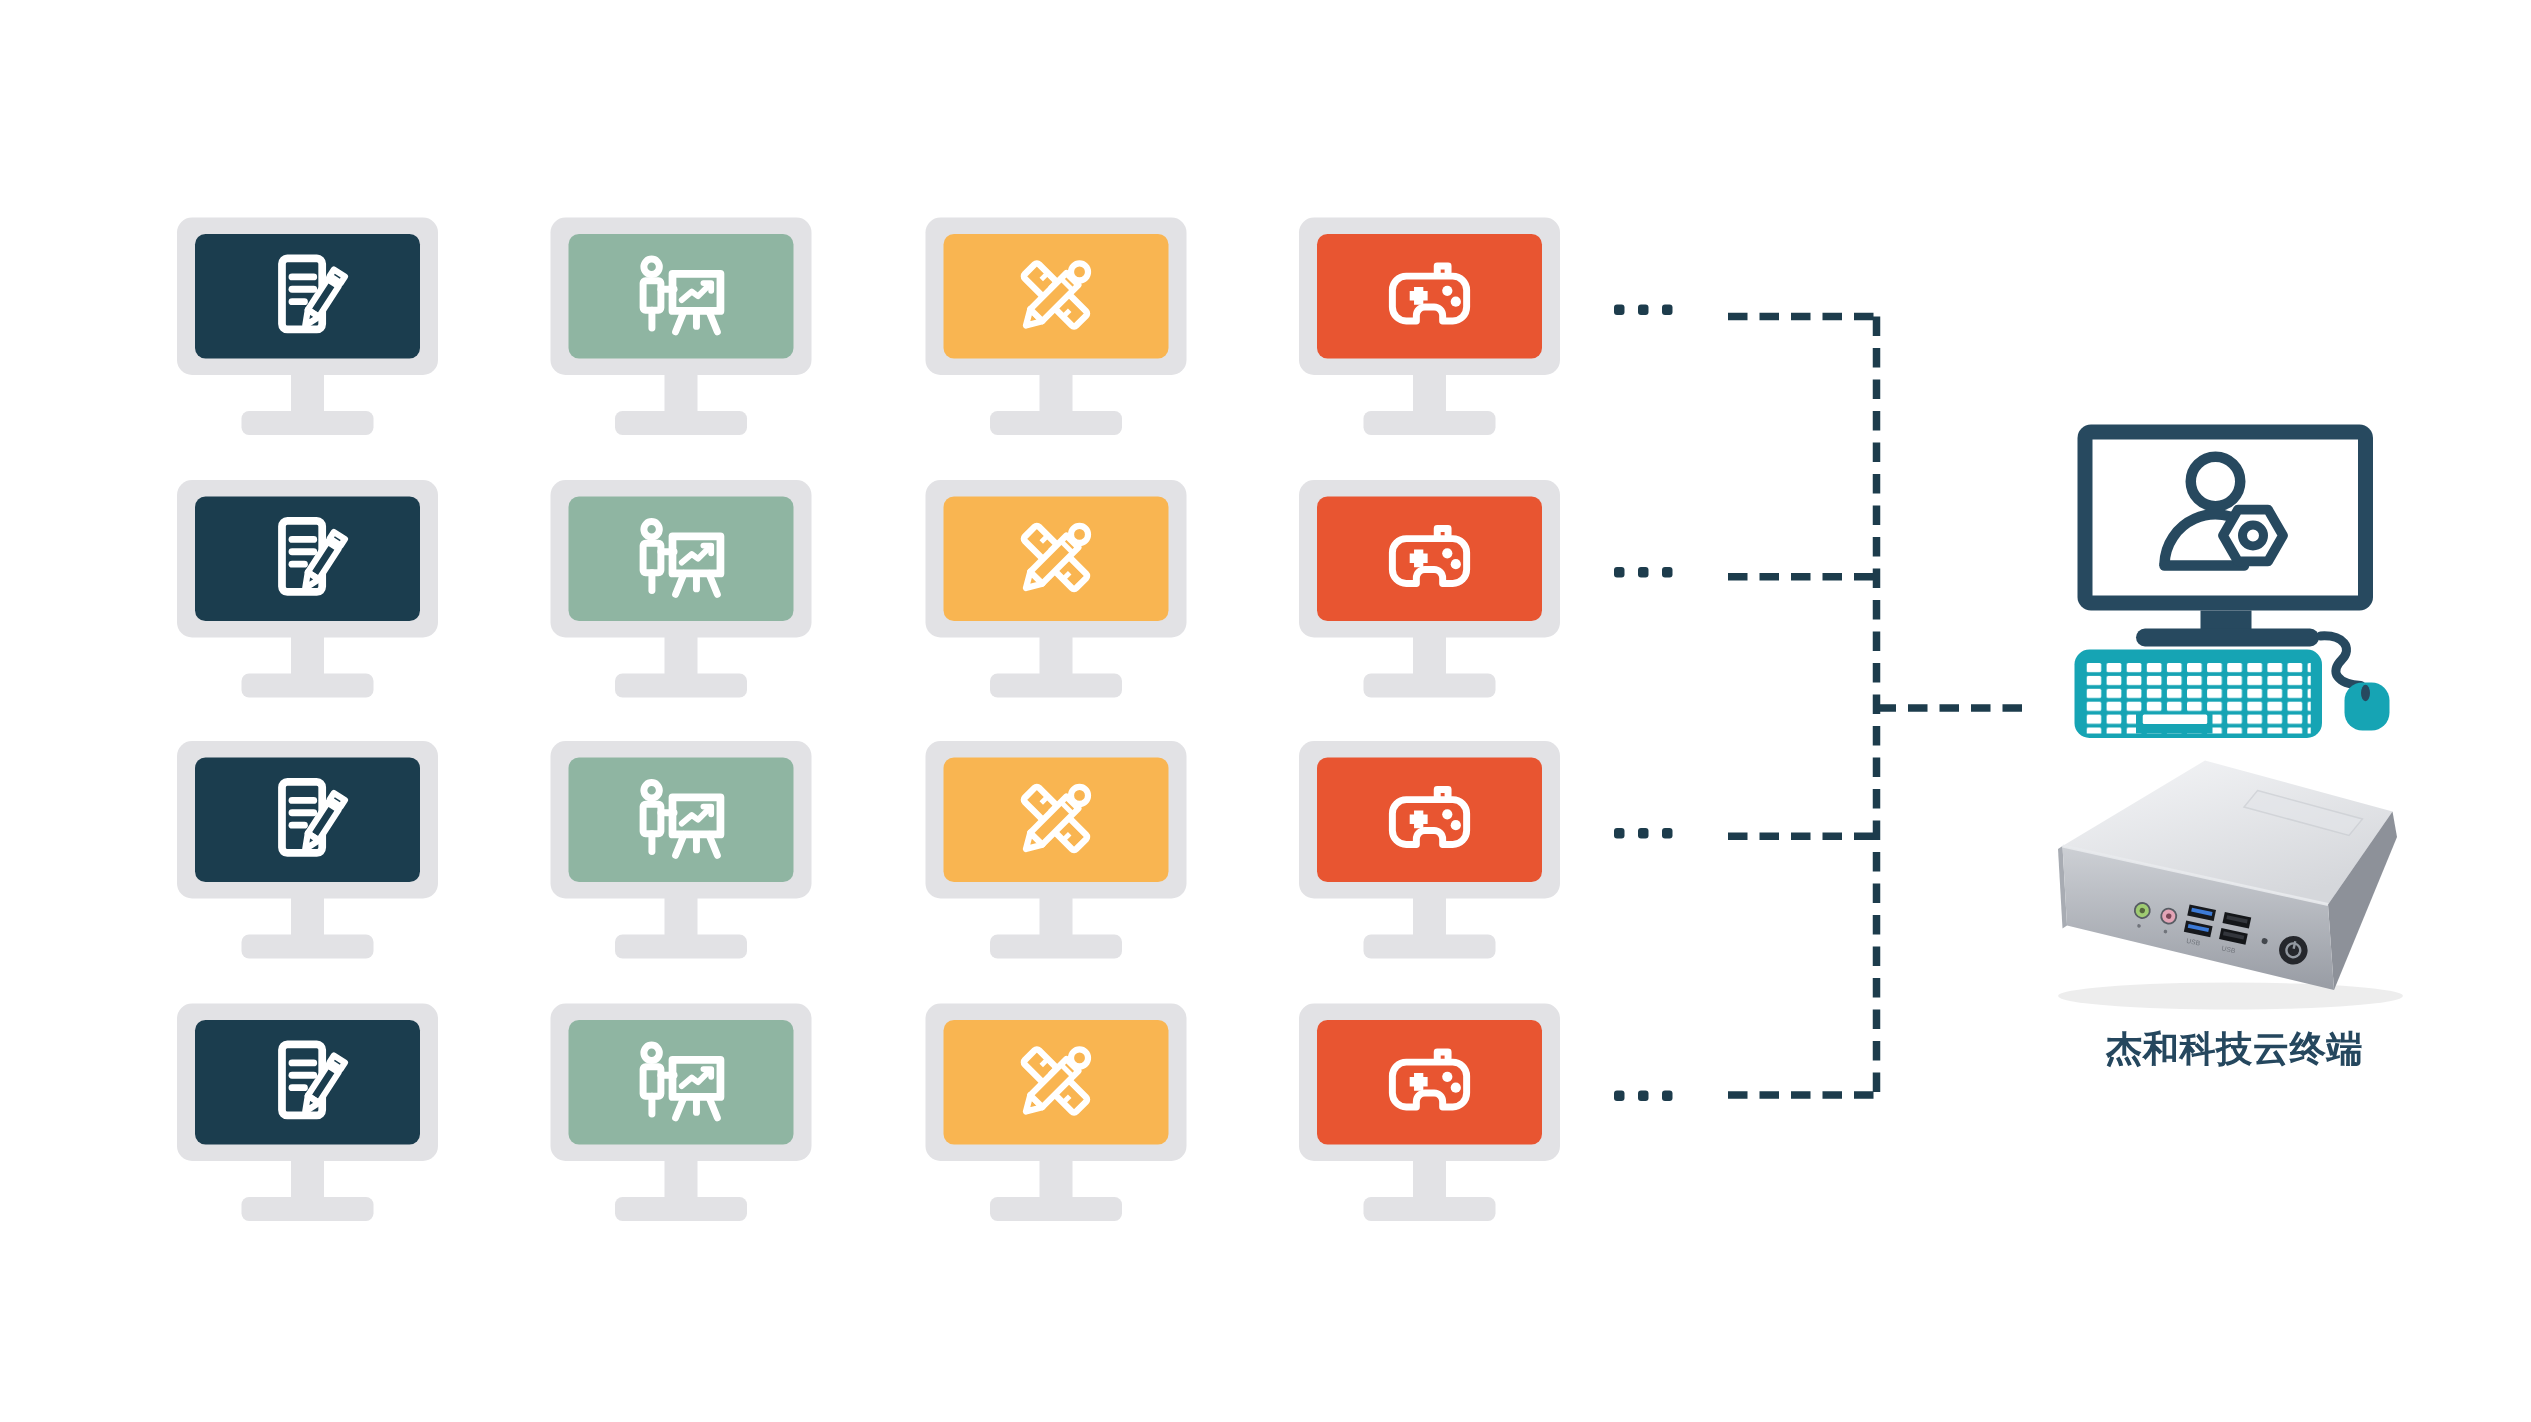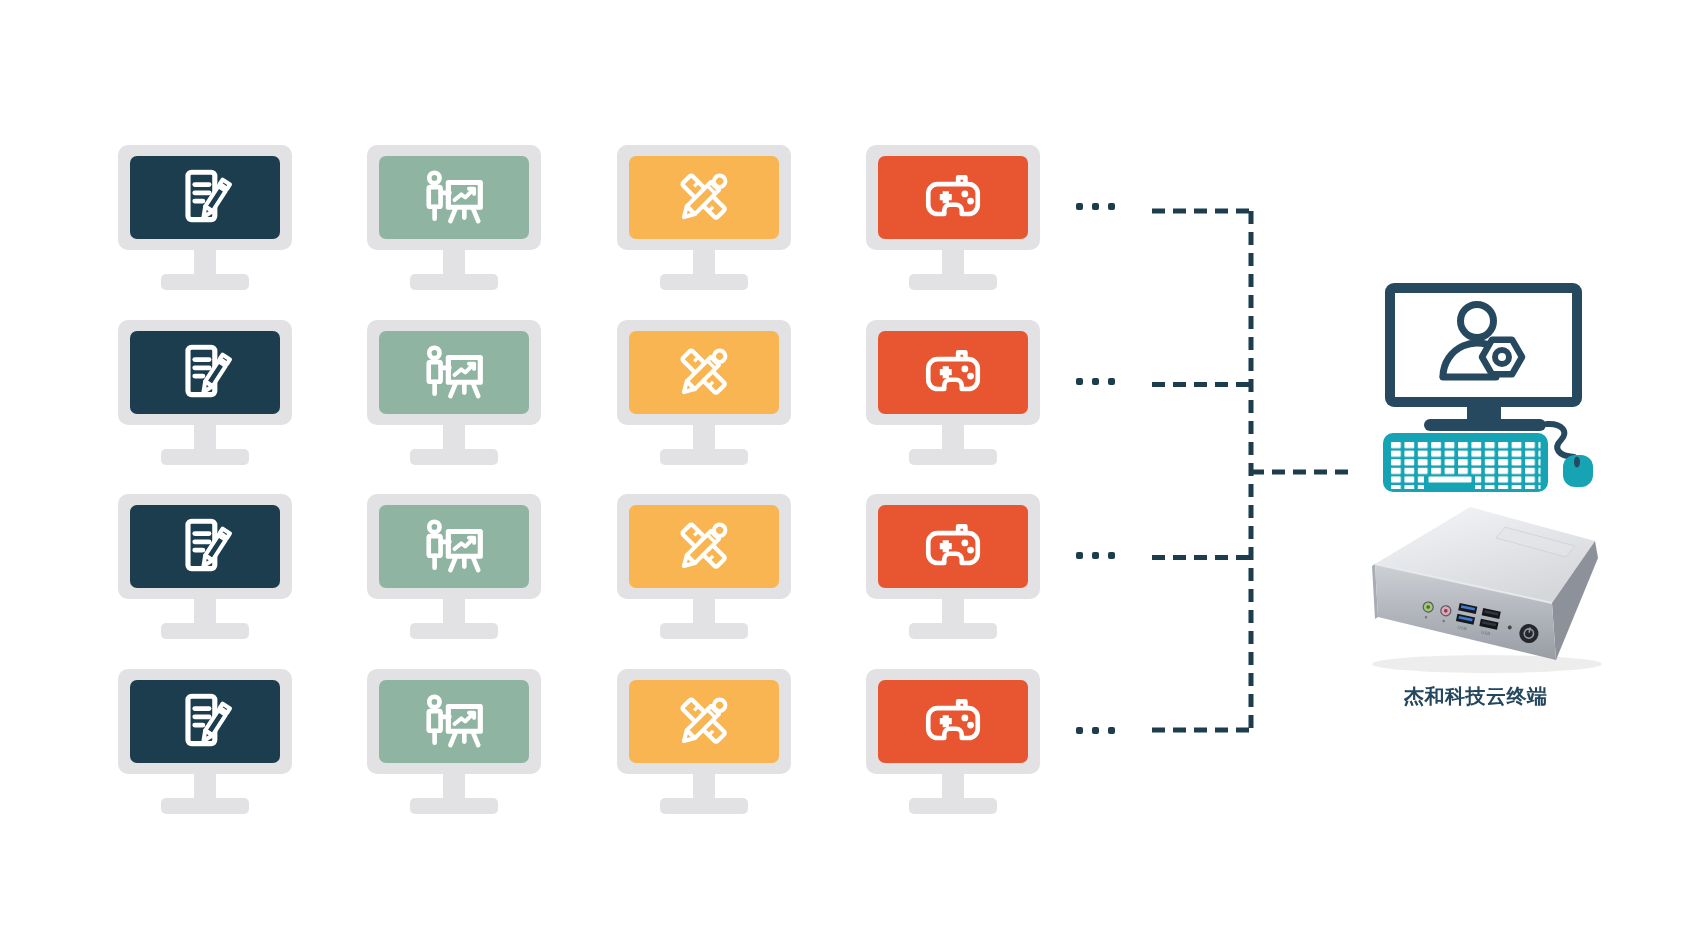--- a/index.html
+++ b/index.html
@@ -11,21 +11,21 @@
   .monitor{position:absolute;width:174px;height:150px}
   .bezel{position:absolute;left:0;top:0;width:174px;height:105px;background:var(--bezel);border-radius:10px}
   .screen{position:absolute;left:12px;top:11px;width:150px;height:83px;border-radius:7px;
           display:flex;align-items:center;justify-content:center;color:#fff}
   .ic{width:66px;height:58px;display:block}
   .neck{position:absolute;left:76px;top:104px;width:22px;height:27px;background:var(--bezel)}
   .base{position:absolute;left:43px;top:129px;width:88px;height:16px;border-radius:5px;background:var(--bezel)}
   .dots{position:absolute;display:flex;gap:9px}
   .dots i{display:block;width:7px;height:7px;border-radius:2px;background:var(--connector)}
   #overlay{position:absolute;left:0;top:0;pointer-events:none}
-  #host-label{position:absolute;left:1404px;top:683px;font-size:20px;font-weight:bold;
+  #host-label{position:absolute;left:1404px;top:683px;font-size:24px;font-weight:bold;
               color:var(--label);letter-spacing:.5px;white-space:nowrap}
 </style>
 </head>
 <body>
 
 <div id="grid">
     <div class="monitor" style="left: 118px; top: 145px;">
     <div class="bezel">
       <div class="screen" style="background: rgb(27, 61, 78); --screen: #1b3d4e;">
         <svg class="ic" viewBox="0 0 64 56">

